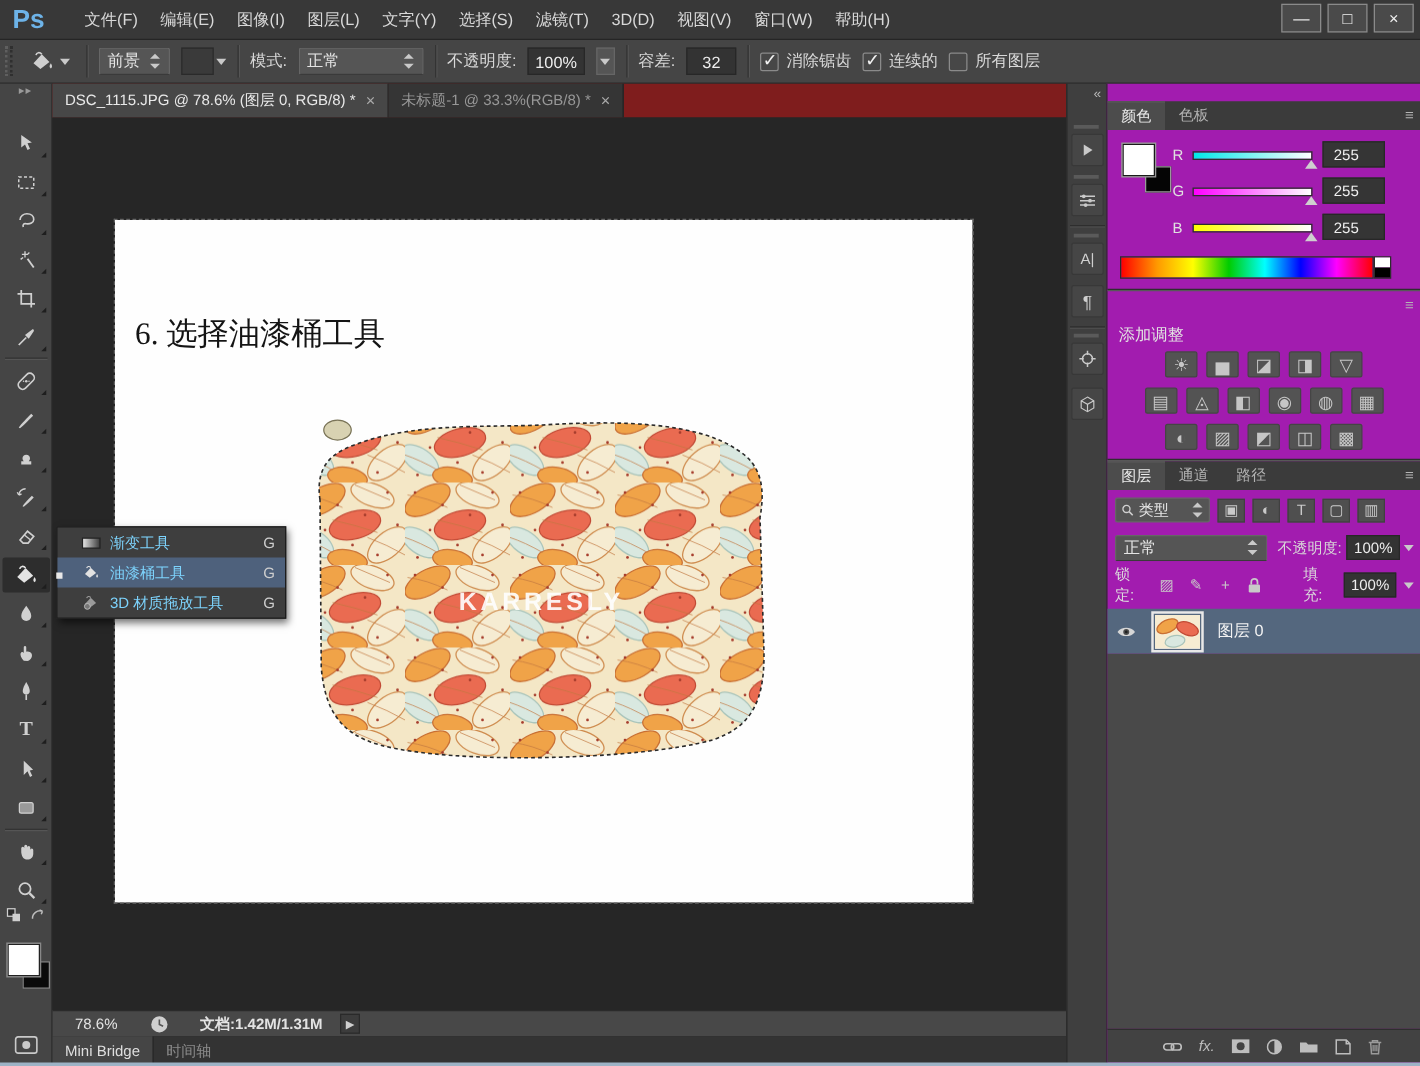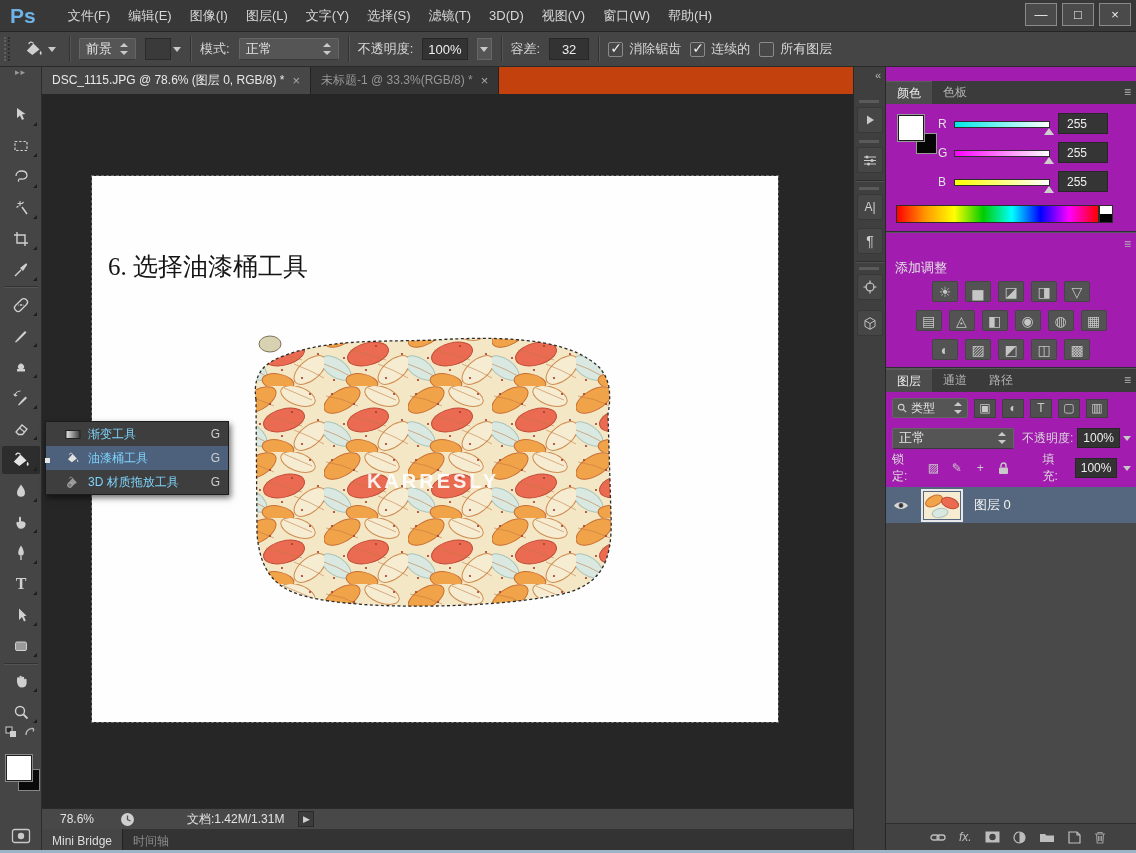--- a/index.html
+++ b/index.html
@@ -53,21 +53,21 @@
   .tool svg { display:block; }
   .tb-div { position:absolute; left:4px; width:34px; height:1px; background:#333; box-shadow:0 1px 0 #555; }
   .fgbg { position:absolute; left:0; top:670px; width:42px; height:80px; }
   .swap-mini { position:absolute; left:4px; top:-12px; }
   .fg-sw { position:absolute; left:6px; top:18px; width:26px; height:26px; background:#fff; border:1px solid #222; box-shadow:0 0 0 1px #888; z-index:2; }
   .bg-sw { position:absolute; left:18px; top:32px; width:22px; height:22px; background:#0a0a0a; border:1px solid #888; z-index:1; }
   .tool-plain { position:absolute; left:2px; width:38px; height:26px; display:flex; align-items:center; justify-content:center; }
 
   
   .center { position:absolute; left:42px; top:67px; width:811px; height:786px; background:#262626; }
-  .tabbar { position:absolute; left:0; top:0; width:100%; height:27px; background:#c2410c; display:flex; }
+  .tabbar { position:absolute; left:0; top:0; width:100%; height:27px; background:#7f1d1d; display:flex; }
   .doc-tab { display:flex; align-items:center; gap:8px; padding:0 10px; font-size:12px; border-right:1px solid #222; }
   .doc-tab.active { background:#474747; color:#e8e8e8; }
   .doc-tab.inactive { background:#353535; color:#979797; }
   .tab-close { color:#aaa; font-size:13px; }
 
   .canvasarea { position:absolute; left:0; top:27px; width:100%; height:734px; background:#262626; }
   .doc-canvas { position:absolute; left:50px; top:82px; width:686px; height:546px; background:#fefefe;
                 outline:1px dashed #666; }
   .doc-heading { position:absolute; left:16px; top:74px; font-family:"Liberation Serif", serif;
                  font-size:25px; color:#141414; }
@@ -80,21 +80,21 @@
   .fly-row.selected { background:#4e617c; }
   .fly-dot { width:5px; height:5px; background:#e8e8e8; position:absolute; left:-0px; margin-left:-1px; }
   .fly-row .marker { width:6px; display:flex; justify-content:center; }
   .fly-label { flex:1; font-size:12px; color:#7dd3fc; white-space:nowrap; }
   .fly-key { font-size:12px; color:#cfcfcf; }
 
   .statusrow { position:absolute; left:0; bottom:24px; width:100%; height:21px; background:#484848;
                border-top:1px solid #2a2a2a; display:flex; align-items:center; font-size:12px; }
   .status-zoom { margin-left:18px; color:#e3e3e3; }
   .status-icon { margin-left:26px; }
-  .status-doc { margin-left:52px; color:#e3e3e3; }
+  .status-doc { margin-left:25px; color:#e3e3e3;font-weight:bold; }
   .status-arrow { margin-left:14px; width:16px; height:16px; background:#3c3c3c; border:1px solid #2a2a2a;
                   color:#cfcfcf; font-size:9px; display:flex; align-items:center; justify-content:center; }
   .bottomtabs { position:absolute; left:0; bottom:0; width:100%; height:24px; background:#333;
                 display:flex; align-items:stretch; }
   .btab { display:flex; align-items:center; padding:0 10px; font-size:12px; }
   .btab.active { background:#454545; color:#dedede; border-right:1px solid #222; }
   .btab.dim { color:#8a8a8a; }
 
   
   .dockstrip { position:absolute; left:853px; top:67px; width:32px; height:786px;

